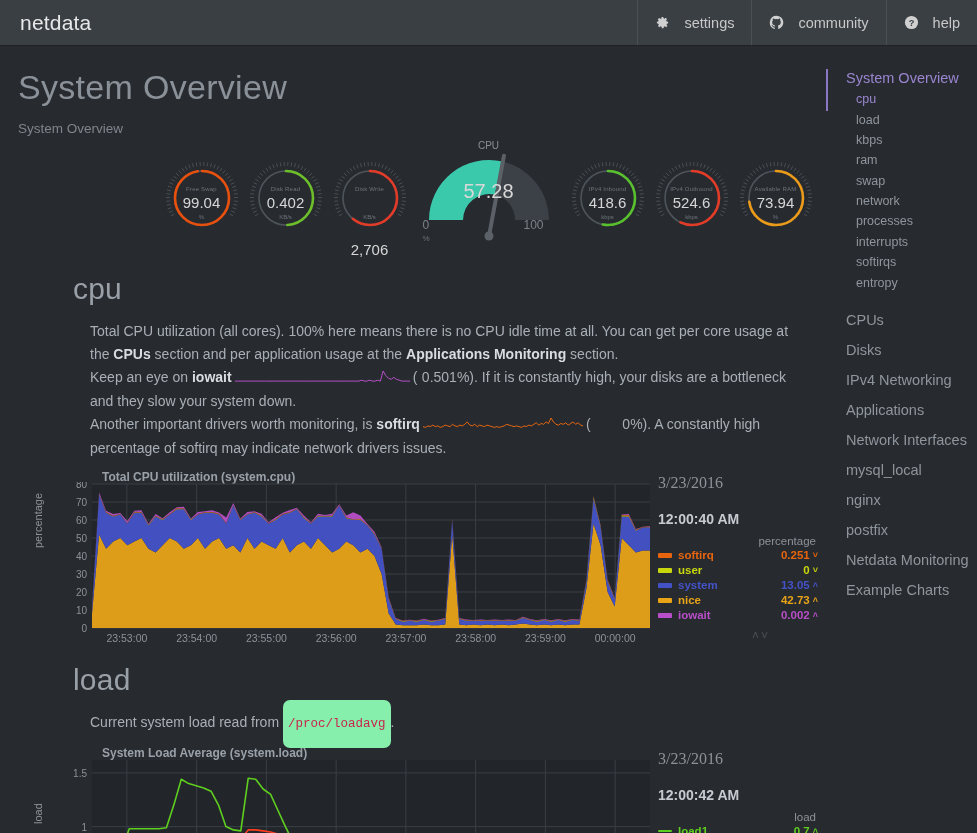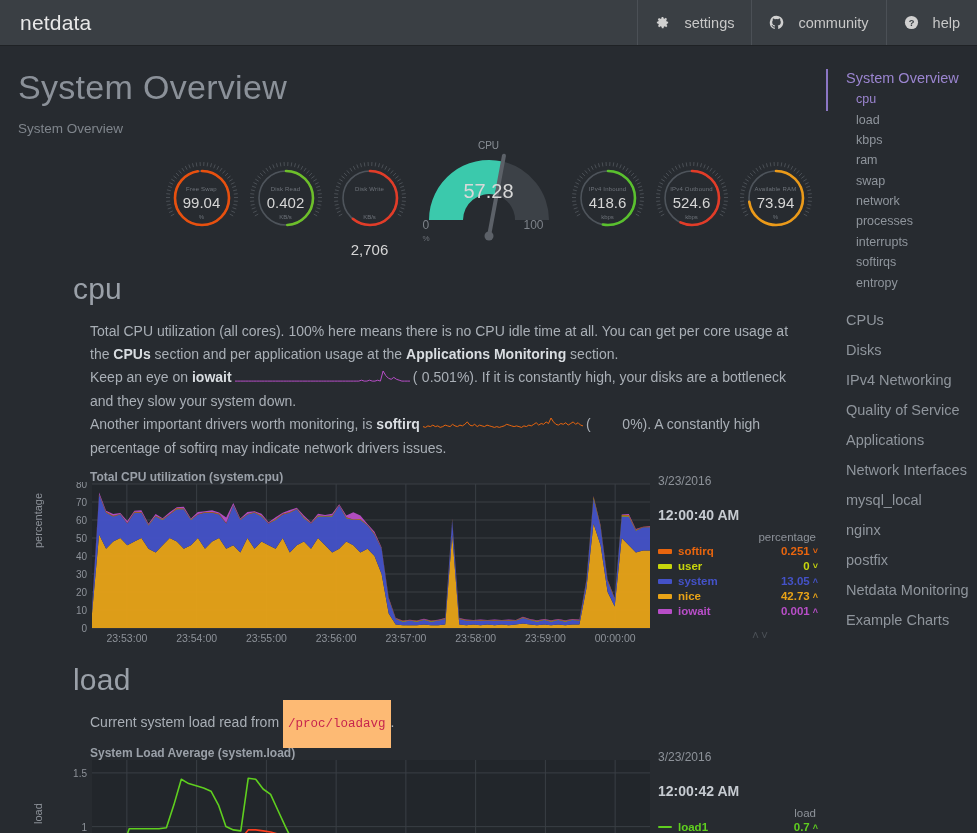--- a/index.html
+++ b/index.html
@@ -70,41 +70,41 @@
   .sec-title {
     font-size:30px; color:#9aa0a8; font-weight:400;
     margin:18px 0 14px 55px; letter-spacing:.2px;
   }
   .sec-text {
     margin-left:72px; width:710px;
     font-size:14px; line-height:23px; color:#a9afb6;
   }
   .sec-text b { color:#d9dde1; font-weight:bold; }
   .code-chip {
-    background:#fdba74; color:#c7254e; border-radius:0;
+    background:#86efac; color:#c7254e; border-radius:7px;
     padding:17px 5px; font-family:"Liberation Mono", monospace; font-size:12.5px;
   }
   .spark { display:inline-block; vertical-align:middle; margin:0 3px; }
   .pctval { display:inline-block; min-width:52px; text-align:right; }
 
   
   .chart-block { position:relative; margin:10px 0 0 0; height:175px; }
   .chart-title {
-    position:absolute; left:72px; top:0;
+    position:absolute; left:84px; top:0;
     font-size:12px; font-weight:bold; color:#9aa0a8;
   }
   .chart-axis-label {
     position:absolute; left:14px; top:78px;
     font-size:11px; color:#8d9299;
     transform:rotate(-90deg); transform-origin:left top;
     white-space:nowrap;
   }
   .chart-canvas { position:absolute; left:42px; top:12px; }
   .chart-legend { position:absolute; left:640px; top:4px; width:160px; }
-  .lg-date { font-size:12px; color:#8d9299; }
+  .lg-date { font-size:16px; color:#8d9299;font-family:Liberation Serif, serif; }
   .lg-time { font-size:14px; font-weight:bold; color:#c6cbd1; margin-top:19px; }
   .lg-unit { font-size:11.5px; color:#8d9299; text-align:right; margin-top:8px; padding-right:2px; }
   .lg-row {
     display:flex; align-items:center; font-size:11.5px;
     font-weight:bold; margin-top:2px; height:13px;
   }
   .lg-swatch { width:14px; height:5px; border-radius:1px; flex:none; }
   .lg-swatch.line { height:2px; }
   .lg-name { margin-left:6px; }
   .lg-value { margin-left:auto; padding-right:2px; }
@@ -568,21 +568,21 @@
           </div>
           <div class="lg-row">
             <span class="lg-swatch" style="background: rgb(232, 163, 23);"></span>
             <span class="lg-name" style="color: rgb(232, 163, 23);">nice</span>
             <span class="lg-value" style="color: rgb(232, 163, 23);">42.73</span>
             <span class="lg-arrow" style="color: rgb(232, 163, 23);">˄</span>
           </div>
           <div class="lg-row">
             <span class="lg-swatch" style="background: rgb(184, 78, 200);"></span>
             <span class="lg-name" style="color: rgb(184, 78, 200);">iowait</span>
-            <span class="lg-value" style="color: rgb(184, 78, 200);">0.001</span>
+            <span class="lg-value" style="color: rgb(184, 78, 200);">0.002</span>
             <span class="lg-arrow" style="color: rgb(184, 78, 200);">˄</span>
           </div>
         </div>
     </div>
     <div class="chart-scroll">˄˅</div>
   </div>
 
   <div class="sec-title">load</div>
   <div class="sec-text">
     <span>Current system load read from </span><span class="code-chip">/proc/loadavg</span><span>.</span>
@@ -658,21 +658,20 @@
         <div class="sb-sub">processes</div>
         <div class="sb-sub">interrupts</div>
         <div class="sb-sub">softirqs</div>
         <div class="sb-sub">entropy</div>
       </div>
   </div>
   <div id="sb-items" style="margin-top:12px;">
       <div class="sb-item">CPUs</div>
       <div class="sb-item">Disks</div>
       <div class="sb-item">IPv4 Networking</div>
-      <div class="sb-item">Quality of Service</div>
       <div class="sb-item">Applications</div>
       <div class="sb-item">Network Interfaces</div>
       <div class="sb-item">mysql_local</div>
       <div class="sb-item">nginx</div>
       <div class="sb-item">postfix</div>
       <div class="sb-item">Netdata Monitoring</div>
       <div class="sb-item">Example Charts</div>
     </div>
 </div>
 

